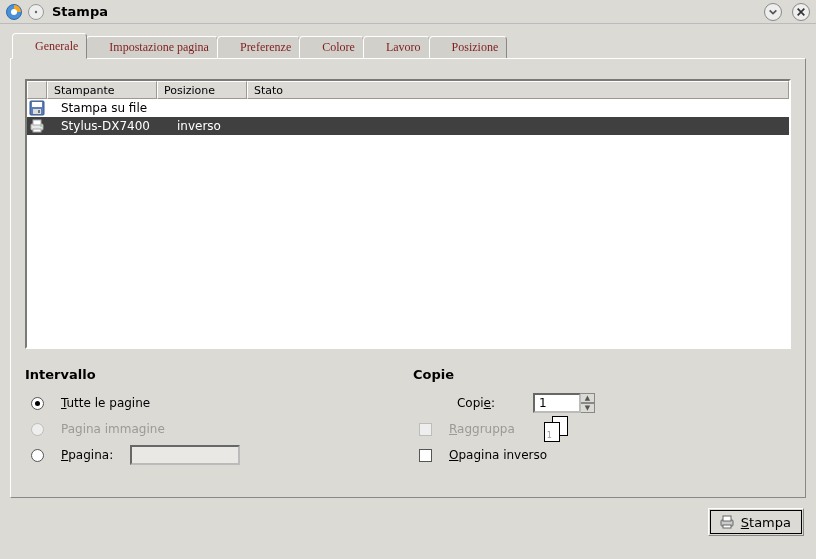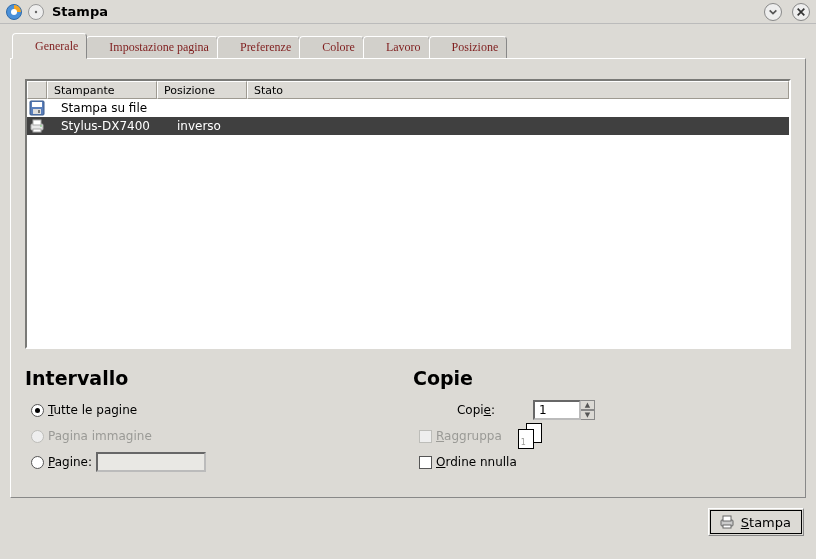--- a/index.html
+++ b/index.html
@@ -104,22 +104,22 @@
     padding-left:2px;
     gap:16px;
   }
   .pt-body .row.sel {
     background:#404040;
     color:#fff;
   }
   .row .ricon { width:16px; height:16px; display:flex; align-items:center; justify-content:center; }
   .opts { display:flex; margin-top:18px; gap:10px; }
   .opts .group { flex:1; }
-  .group h4 { margin:0 0 8px 0; font-size:19px; font-weight:bold; }
-  .radio-row, .check-row { display:flex; align-items:center; height:26px; gap:4px; padding-left:6px;}
+  .group h4 { margin:0 0 8px 0; font-size:13px; font-weight:bold; }
+  .radio-row, .check-row { display:flex; align-items:center; height:26px; gap:17px; padding-left:6px;}
   .radio-row.disabled, .check-row.disabled { color:#9a9a96; }
   .radio {
     width:13px; height:13px; border:1px solid #555; border-radius:50%; display:inline-flex; align-items:center; justify-content:center; background:#fff;
   }
   .radio.checked::after { content:""; width:5px; height:5px; background:#000; border-radius:50%; }
   .radio.disabled { border-color:#bdbdb9; background:#eee; }
   .checkbox {
     width:13px; height:13px; border:1px solid #555; background:#fff; display:inline-flex; align-items:center; justify-content:center;
   }
   .checkbox.disabled { border-color:#bdbdb9; background:#eee; }
@@ -246,21 +246,21 @@
         <div class="radio-row">
           <span class="radio checked"></span>
           <span><span class="under">T</span><span>utte le pagine</span></span>
         </div>
         <div class="radio-row disabled">
           <span class="radio disabled"></span>
           <span>Pagina immagine</span>
         </div>
         <div class="radio-row">
           <span class="radio"></span>
-          <span><span class="under">P</span><span>agine:</span></span>
+          <span><span class="under">P</span><span>pagina:</span></span>
           <input class="textfield disabled" style="width: 110px;" disabled="" value="">
         </div>
       </div>
 
       <div class="group">
         <h4>Copie</h4>
         <div class="copies-row">
           <span class="lbl"><span>Copi</span><span class="under">e</span>:</span>
           <span class="spin">
             <input value="1" style="">
@@ -273,21 +273,21 @@
         <div class="check-row disabled">
           <span class="checkbox disabled"></span>
           <span><span class="under">R</span><span>aggruppa</span></span>
           <span class="collate-icon">
             <span class="sheet s2">2</span>
             <span class="sheet s1">1</span>
           </span>
         </div>
         <div class="check-row">
           <span class="checkbox"></span>
-          <span><span class="under">O</span><span>rdine nnulla</span></span>
+          <span><span class="under">O</span><span>pagina inverso</span></span>
         </div>
       </div>
     </div>
   </div>
 
   <div class="footer">
     <div class="btn default">
       <span>
         <svg viewBox="0 0 16 16" width="16" height="16">
           <rect x="2" y="6" width="12" height="6" rx="1" fill="#ccc" stroke="#666"></rect>

